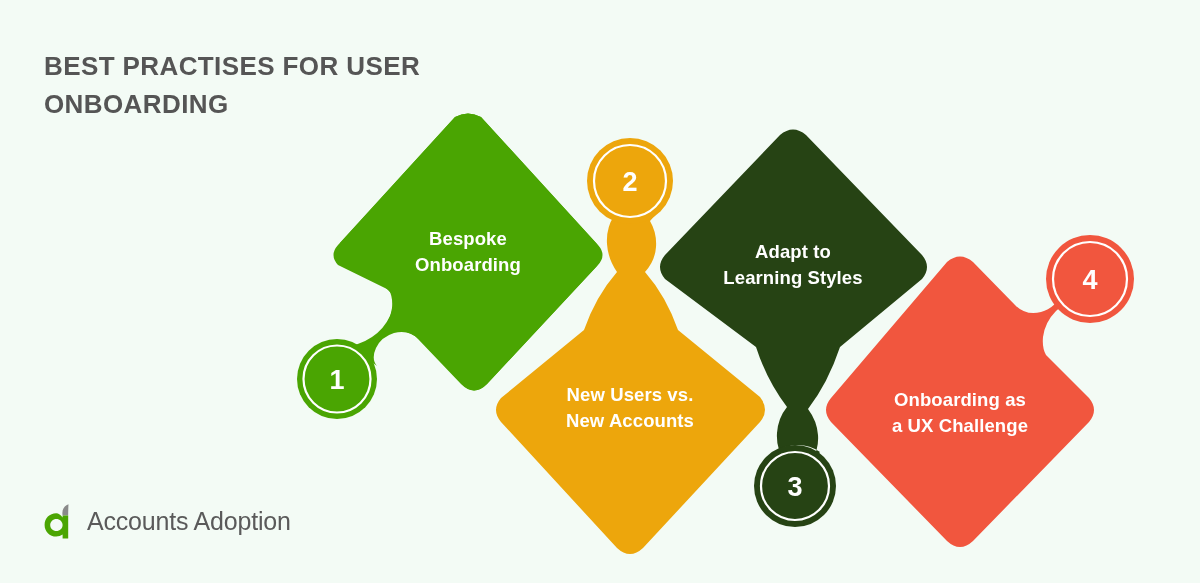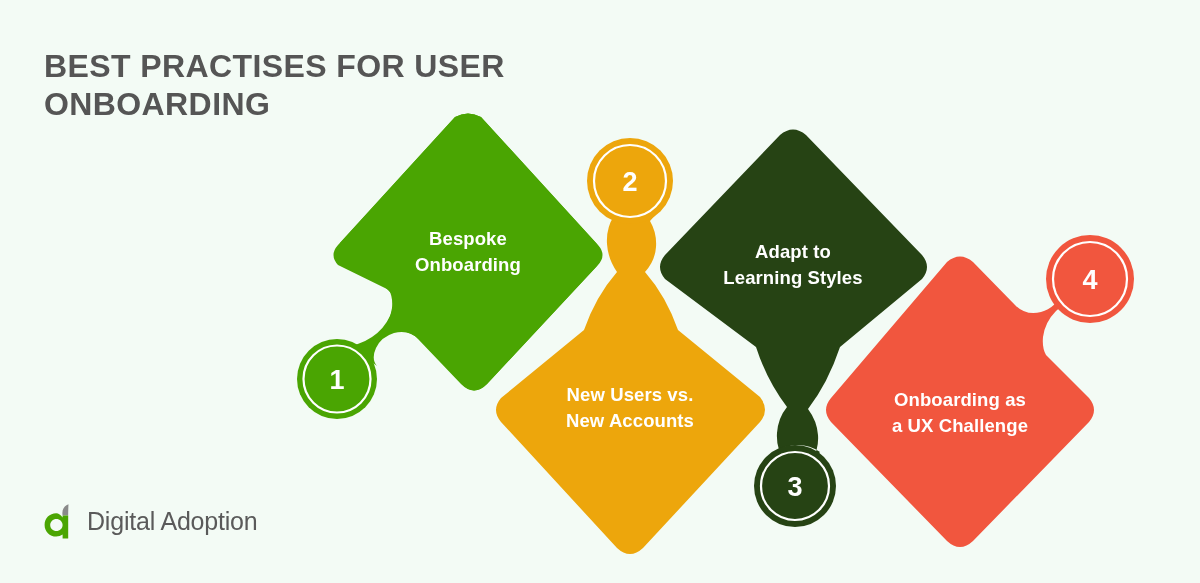--- a/index.html
+++ b/index.html
@@ -23,21 +23,21 @@
   }
   .title-block {
     position: absolute;
     left: 44px;
     top: 47px;
     width: 480px;
   }
   .title-block h1 {
     margin: 0;
     font-family: "Liberation Sans", sans-serif;
-    font-size: 32px;
+    font-size: 26px;
     line-height: 38px;
     font-weight: bold;
     letter-spacing: 0.4px;
     color: #555555;
     text-transform: uppercase;
   }
   .diagram-svg {
     position: absolute;
     left: 0;
     top: 0;
@@ -229,16 +229,16 @@
 
   <div class="logo-block">
     <svg class="logo-mark" viewBox="0 0 34 36" xmlns="http://www.w3.org/2000/svg">
       <path fill="#8a8a8a" d="M24.5 1.2 C19.6 3.0 17.6 7.4 18.6 12.4 L24.2 12.4 C24.2 12.4 24.2 5.6 24.5 1.2 Z"></path>
       <path fill="#4aa502" d="M12.2 10.3 C5.6 10.3 0.6 15.3 0.6 21.9 C0.6 28.5 5.6 33.6 12.2 33.6
                C14.6 33.6 16.8 32.9 18.6 31.6 L18.6 35.4 L24.2 35.4 L24.2 12.4
                L18.6 12.4 L18.6 14.6 C16.8 11.9 14.6 10.3 12.2 10.3 Z
                M12.4 15.9 C15.8 15.9 18.6 18.6 18.6 22.0 C18.6 25.4 15.8 28.1 12.4 28.1
                C9.0 28.1 6.2 25.4 6.2 22.0 C6.2 18.6 9.0 15.9 12.4 15.9 Z"></path>
     </svg>
-    <span class="logo-text">Digital Adoption</span>
+    <span class="logo-text">Accounts Adoption</span>
   </div>
 
 </div>
 
 </body></html>

